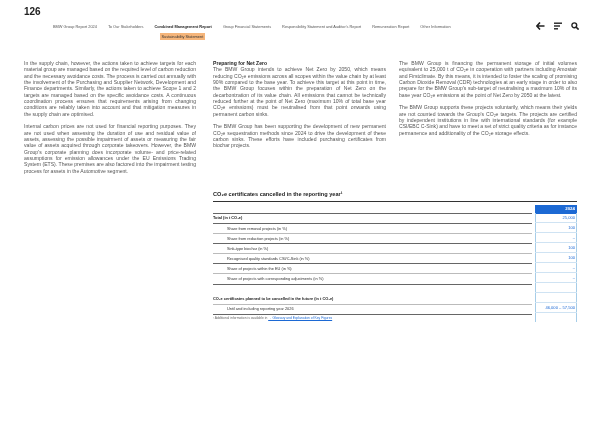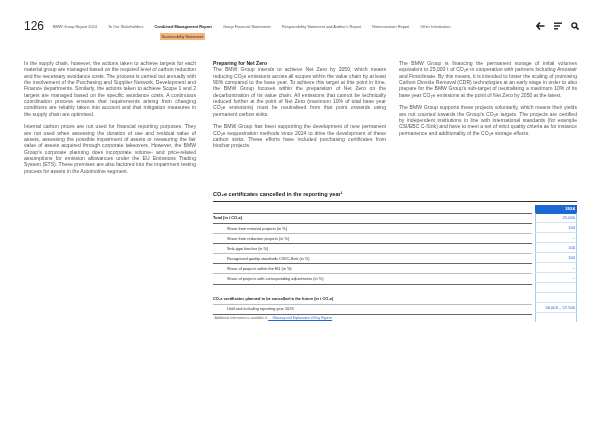--- a/index.html
+++ b/index.html
@@ -1,20 +1,20 @@
 <!DOCTYPE html>
 <html><head>
 <meta charset="utf-8">
 <style>
   * { box-sizing: border-box; margin: 0; padding: 0; }
   html, body { width: 600px; height: 424px; background: #ffffff; overflow: hidden; }
   body { font-family: "Liberation Sans", sans-serif; color: #3a3a3a; position: relative; }
 
   .header { position: absolute; left: 0; top: 0; width: 600px; height: 46px; }
-  .page-num { position: absolute; left: 24px; top: 19px; font-size: 12px; font-weight: normal; color: #222; }
+  .page-num { position: absolute; left: 24px; top: 6px; font-size: 10px; font-weight: bold; color: #222; }
   .nav { position: absolute; left: 53px; top: 24px; display: flex; gap: 11px; font-size: 3.9px; color: #555; white-space: nowrap; }
   .nav span { display: inline-block; }
   .nav .active { font-weight: bold; color: #222; }
   .badge { position: absolute; left: 160px; top: 33px; font-size: 3.9px; background: #f5b57a; color: #333; padding: 1px 1.5px; }
   .icons { position: absolute; left: 536px; top: 22px; display: flex; gap: 9px; align-items: center; }
   .icons svg { display: block; }
 
   .col { position: absolute; font-size: 5.1px; line-height: 6.35px; color: #555; text-align: justify; hyphens: manual; }
   .col p { margin-bottom: 6.3px; }
   .col1 { left: 24px; top: 60px; width: 172px; }

